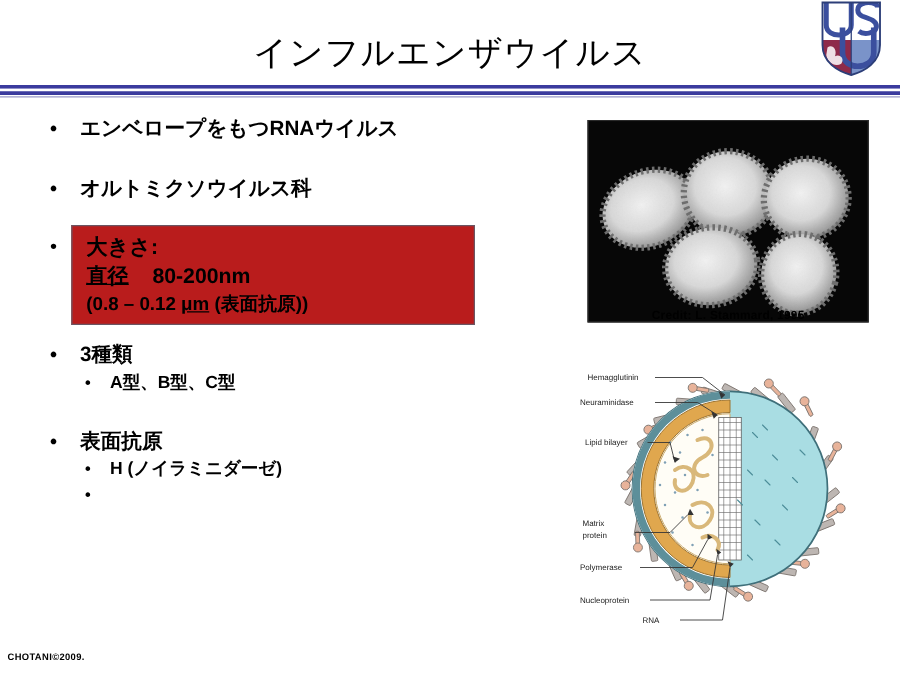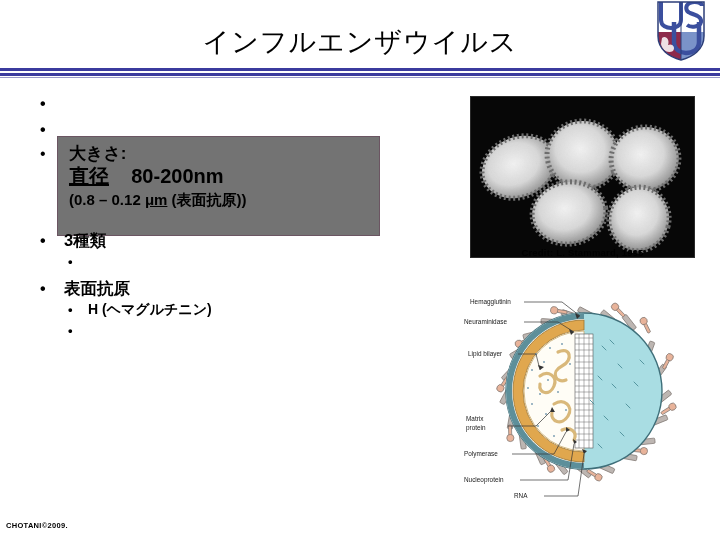--- a/index.html
+++ b/index.html
@@ -102,33 +102,33 @@
     left: 10px;
     top: 9px;
     font-size: 16px;
     color: #000;
   }
   #size-box {
     position: absolute;
     left: 27px;
     top: 0px;
     width: 323px;
-    height: 100px;
-    background: #737373;
+    height: 80px;
+    background: #b91c1c;
     border: 1px solid #6b5562;
     box-sizing: border-box;
     padding: 5px 0 0 11px;
   }
   .size-line {
     font-weight: bold;
     color: #000;
     white-space: nowrap;
   }
   #size-title  { font-size: 17px; line-height: 23px; }
-  #size-diam   { font-size: 20px; line-height: 23px; }
+  #size-diam   { font-size: 17px; line-height: 23px; }
   #size-diam .u { text-decoration: underline; }
   #size-micron { font-size: 15px; line-height: 23px; }
   #size-micron .u { text-decoration: underline; margin-top: 17px; }
 
   
   #em-photo {
     position: absolute;
     left: 470px;
     top: 96px;
     width: 225px;
@@ -210,26 +210,28 @@
         <line x1="25" y1="2" x2="25" y2="60" stroke="#2c3e78" stroke-width="1"></line>
       </g>
       <path d="M2,2 H48 V36 C48,50 36,57 25,60 C14,57 2,50 2,36 Z" fill="none" stroke="#2c3e78" stroke-width="1.5"></path>
     </svg>
   </div>
 
   <div id="bullets">
 
     <div class="b1">
       <span class="mk">•</span>
+      <span>エンベロープをもつRNAウイルス</span>
     </div>
 
     <div class="gap-lg"></div>
 
     <div class="b1">
       <span class="mk">•</span>
+      <span>オルトミクソウイルス科</span>
     </div>
 
     <div class="gap-md"></div>
 
     <div id="size-row">
       <span id="size-bullet">•</span>
       <div id="size-box">
         <div class="size-line" id="size-title">大きさ:</div>
         <div class="size-line" id="size-diam">
           <span class="u">直径</span>
@@ -243,31 +245,32 @@
     </div>
 
     <div class="gap-sm"></div>
 
     <div class="b1">
       <span class="mk">•</span>
       <span>3種類</span>
     </div>
     <div class="b2">
       <span class="mk">•</span>
+      <span>A型、B型、C型</span>
     </div>
 
     <div class="gap-lg"></div>
 
     <div class="b1">
       <span class="mk">•</span>
       <span>表面抗原</span>
     </div>
     <div class="b2">
       <span class="mk">•</span>
-      <span>H (ヘマグルチニン)</span>
+      <span>H (ノイラミニダーゼ)</span>
     </div>
     <div class="b2">
       <span class="mk">•</span>
     </div>
   </div>
 
   <div id="em-photo">
     <svg width="223" height="160" viewBox="0 0 223 160" xmlns="http://www.w3.org/2000/svg">
       <defs>
         <radialGradient id="vg" cx="45%" cy="42%" r="62%">

